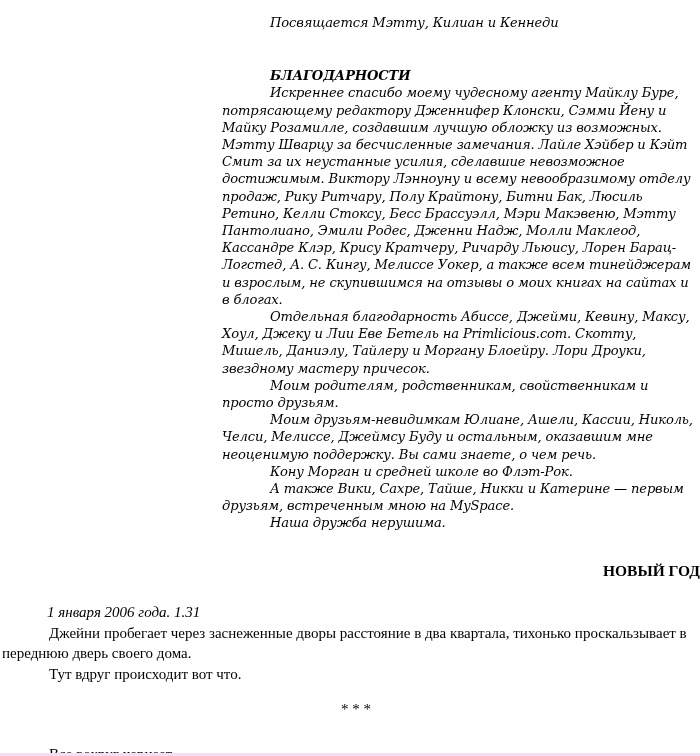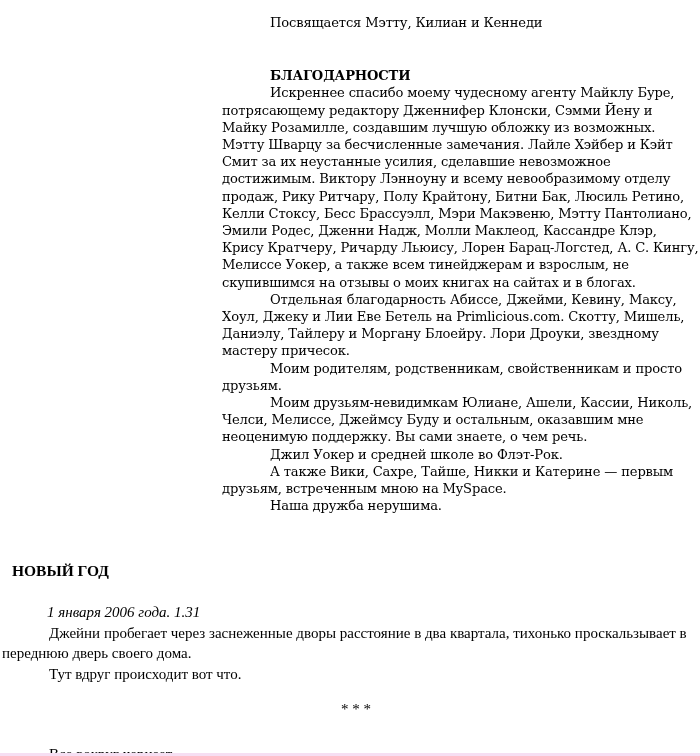--- a/index.html
+++ b/index.html
@@ -1,47 +1,47 @@
 <!DOCTYPE html>
 <html><head>
 <meta charset="utf-8">
 <style>
   html, body { margin: 0; padding: 0; background: #ffffff; }
   body { width: 700px; height: 756px; overflow: hidden; position: relative; color: #000; }
   .front {
     position: absolute; left: 222px; top: 14px; width: 478px;
-    font-family: "DejaVu Serif", serif; 
+    font-family: "DejaVu Serif", serif; font-style: italic;
     font-size: 13.1px; line-height: 17.2px; letter-spacing: -0.15px;
   }
   .front p { margin: 0; }
   .front .ind { text-indent: 48px; }
   .front .bold { font-weight: bold; margin-top: 36px; }
   .chapter {
     position: absolute; left: 0; top: 561px; width: 700px;
     font-family: "Liberation Serif", serif; font-size: 15px; line-height: 20.4px;
   }
   .chapter p { margin: 0; }
-  .chapter-title { text-align: left; font-weight: bold; font-size: 15.5px; padding-left: 12px; margin-bottom: 21px !important; }
+  .chapter-title { text-align: right; font-weight: bold; font-size: 15.5px; padding-left: 12px; margin-bottom: 21px !important; }
   .chapter .ind { text-indent: 47px; }
   .chapter .body-par { padding-left: 2px; text-indent: 47px; }
   .date { font-style: italic; }
   .sep { text-align: center; padding-left: 12px; margin-top: 15px !important; margin-bottom: 25px !important; }
   .bottom-line { position: absolute; left: 0; right: 0; top: 753px; height: 3px; background: #f6def2; }
 </style>
 </head>
 <body>
 
 <div class="front">
   <p class="ind">Посвящается Мэтту, Килиан и Кеннеди</p>
   <p class="ind bold">БЛАГОДАРНОСТИ</p>
   <p class="ind">Искреннее спасибо моему чудесному агенту Майклу Буре, потрясающему редактору Дженнифер Клонски, Сэмми Йену и Майку Розамилле, создавшим лучшую обложку из возможных. Мэтту Шварцу за бесчисленные замечания. Лайле Хэйбер и Кэйт Смит за их неустанные усилия, сделавшие невозможное достижимым. Виктору Лэнноуну и всему невообразимому отделу продаж, Рику Ритчару, Полу Крайтону, Битни Бак, Люсиль Ретино, Келли Стоксу, Бесс Брассуэлл, Мэри Макэвеню, Мэтту Пантолиано, Эмили Родес, Дженни Надж, Молли Маклеод, Кассандре Клэр, Крису Кратчеру, Ричарду Льюису, Лорен Барац-Логстед, А. С. Кингу, Мелиссе Уокер, а также всем тинейджерам и взрослым, не скупившимся на отзывы о моих книгах на сайтах и в блогах.</p>
   <p class="ind">Отдельная благодарность Абиссе, Джейми, Кевину, Максу, Хоул, Джеку и Лии Еве Бетель на Primlicious.com. Скотту, Мишель, Даниэлу, Тайлеру и Моргану Блоейру. Лори Дроуки, звездному мастеру причесок.</p>
   <p class="ind">Моим родителям, родственникам, свойственникам и просто друзьям.</p>
   <p class="ind">Моим друзьям-невидимкам Юлиане, Ашели, Кассии, Николь, Челси, Мелиссе, Джеймсу Буду и остальным, оказавшим мне неоценимую поддержку. Вы сами знаете, о чем речь.</p>
-  <p class="ind">Джил Уокер и средней школе во Флэт-Рок.</p>
+  <p class="ind">Кону Морган и средней школе во Флэт-Рок.</p>
   <p class="ind">А также Вики, Сахре, Тайше, Никки и Катерине — первым друзьям, встреченным мною на MySpace.</p>
   <p class="ind">Наша дружба нерушима.</p>
 </div>
 
 <div class="chapter">
   <p class="chapter-title">НОВЫЙ ГОД</p>
   <p class="ind date">1 января 2006 года. 1.31</p>
   <p class="body-par">Джейни пробегает через заснеженные дворы расстояние в два квартала, тихонько проскальзывает в переднюю дверь своего дома.</p>
   <p class="body-par">Тут вдруг происходит вот что.</p>
   <p class="sep">* * *</p>

